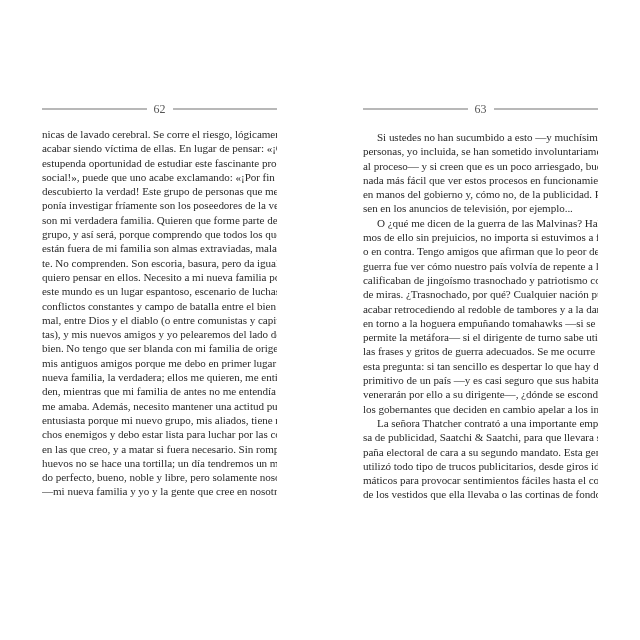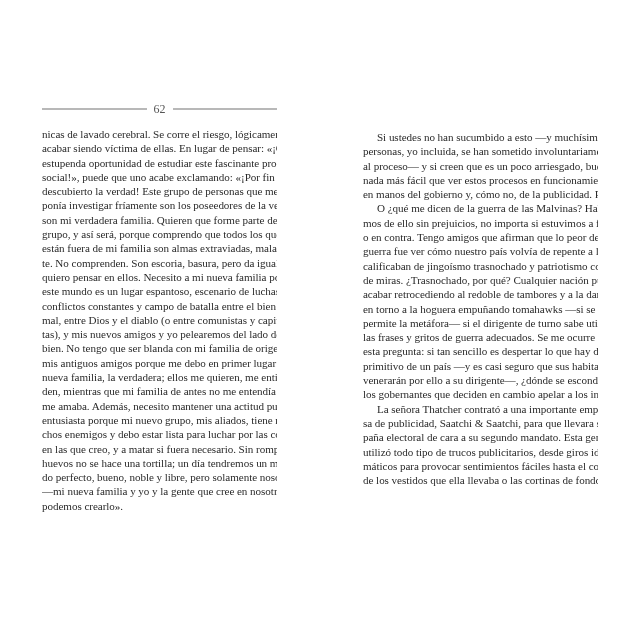--- a/index.html
+++ b/index.html
@@ -45,31 +45,36 @@
       <span class="line">mis antiguos amigos porque me debo en primer lugar a mi</span>
       <span class="line">nueva familia, la verdadera; ellos me quieren, me entien-</span>
       <span class="line">den, mientras que mi familia de antes no me entendía ni</span>
       <span class="line">me amaba. Además, necesito mantener una actitud pura y</span>
       <span class="line">entusiasta porque mi nuevo grupo, mis aliados, tiene mu-</span>
       <span class="line">chos enemigos y debo estar lista para luchar por las cosas</span>
       <span class="line">en las que creo, y a matar si fuera necesario. Sin romper los</span>
       <span class="line">huevos no se hace una tortilla; un día tendremos un mun-</span>
       <span class="line">do perfecto, bueno, noble y libre, pero solamente nosotros</span>
       <span class="line">—mi nueva familia y yo y la gente que cree en nosotros—</span>
-      <span class="line last">podemos crearlo».</span>
     </div>
 </div>
 
 <div class="page right">
+  <div class="header">
+    <div class="rule"></div>
+    <span class="folio">63</span>
+    <div class="rule"></div>
+  </div>
   <div class="body" id="right-body">
       <span class="line indent">Si ustedes no han sucumbido a esto —y muchísimas</span>
       <span class="line">personas, yo incluida, se han sometido involuntariamente</span>
       <span class="line">al proceso— y si creen que es un poco arriesgado, bueno,</span>
       <span class="line">nada más fácil que ver estos procesos en funcionamiento</span>
       <span class="line">en manos del gobierno y, cómo no, de la publicidad. Pien-</span>
+      <span class="line last">sen en los anuncios de televisión, por ejemplo...</span>
       <span class="line indent">O ¿qué me dicen de la guerra de las Malvinas? Hable-</span>
       <span class="line">mos de ello sin prejuicios, no importa si estuvimos a favor</span>
       <span class="line">o en contra. Tengo amigos que afirman que lo peor de esa</span>
       <span class="line">guerra fue ver cómo nuestro país volvía de repente a lo que</span>
       <span class="line">calificaban de jingoísmo trasnochado y patriotismo corto</span>
       <span class="line">de miras. ¿Trasnochado, por qué? Cualquier nación puede</span>
       <span class="line">acabar retrocediendo al redoble de tambores y a la danza</span>
       <span class="line">en torno a la hoguera empuñando tomahawks —si se me</span>
       <span class="line">permite la metáfora— si el dirigente de turno sabe utilizar</span>
       <span class="line">las frases y gritos de guerra adecuados. Se me ocurre ahora</span>

